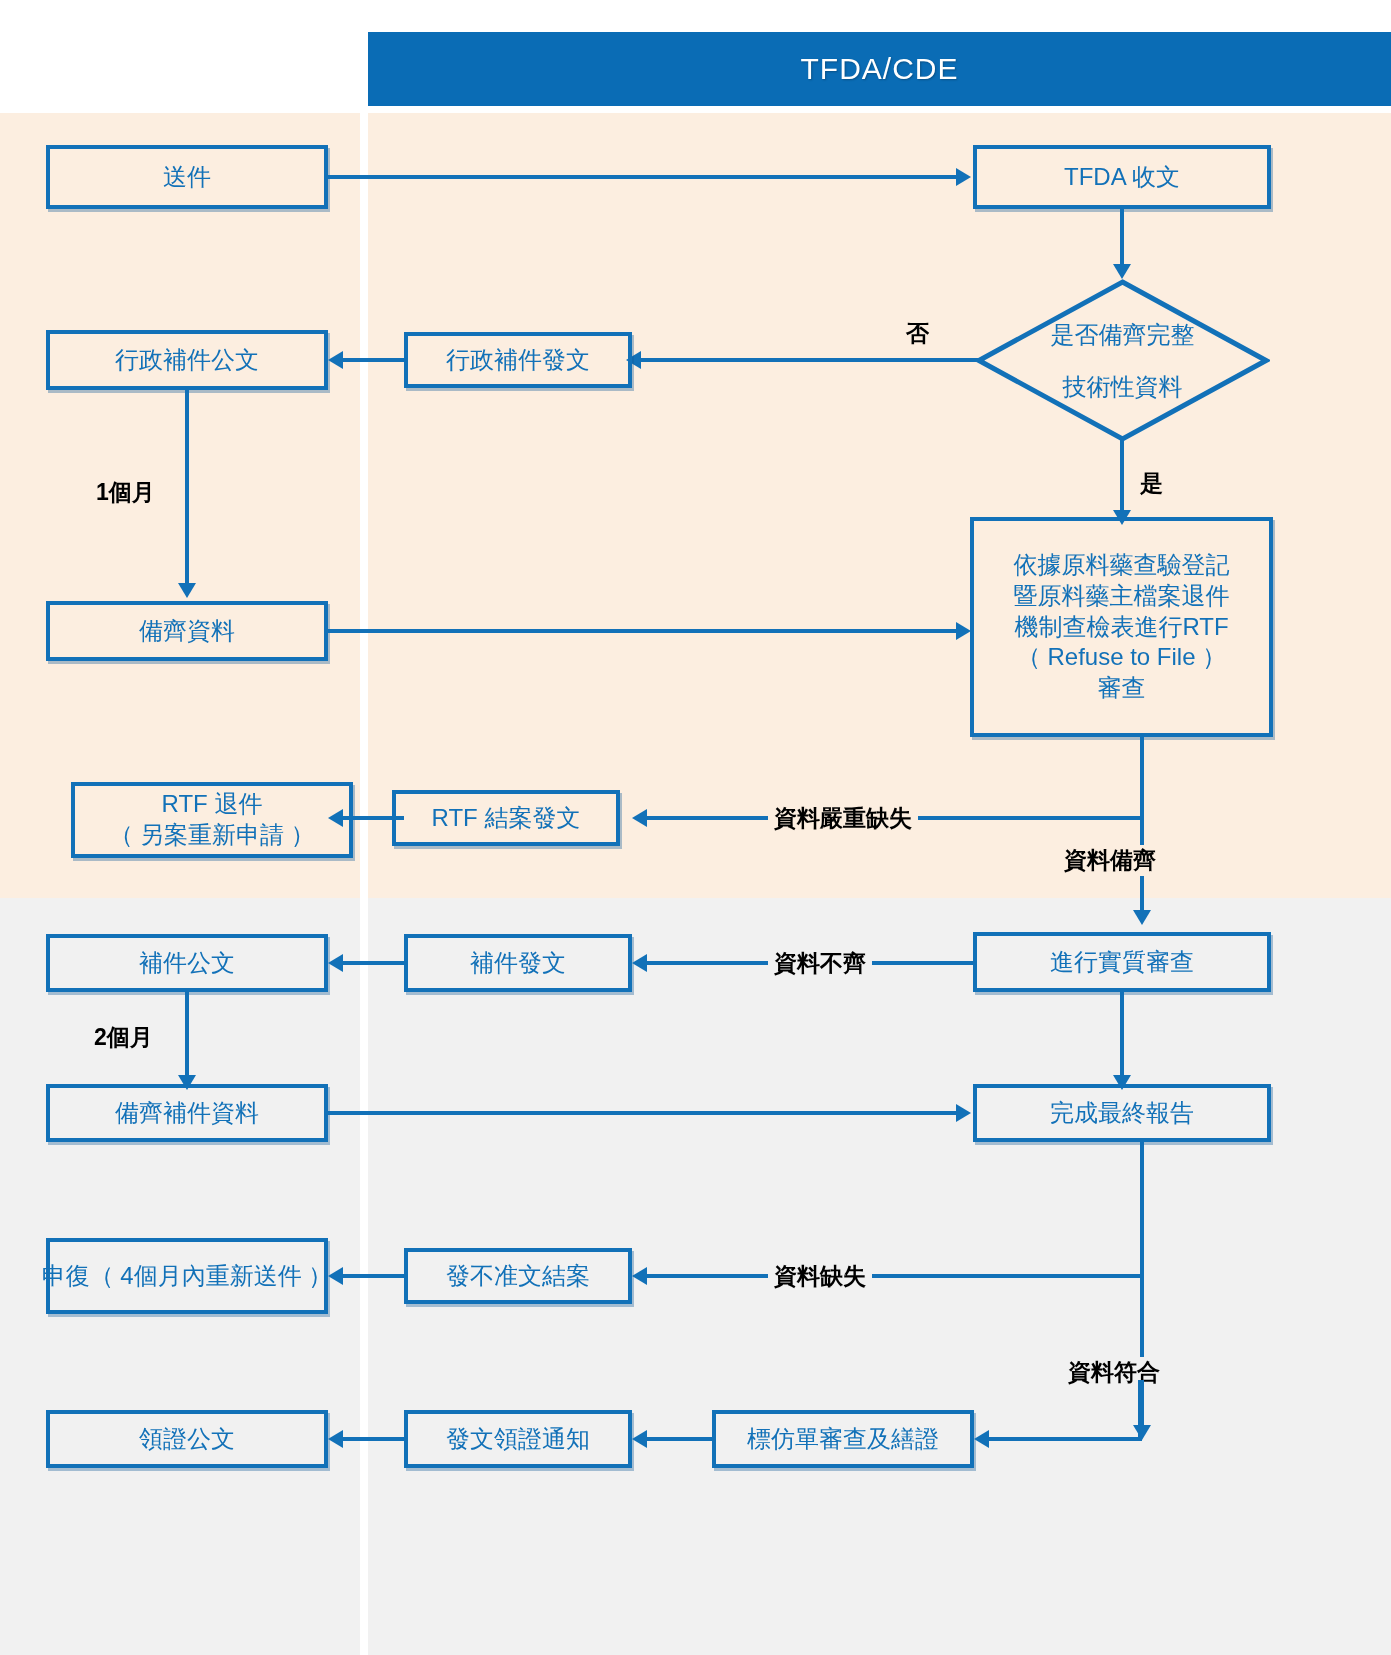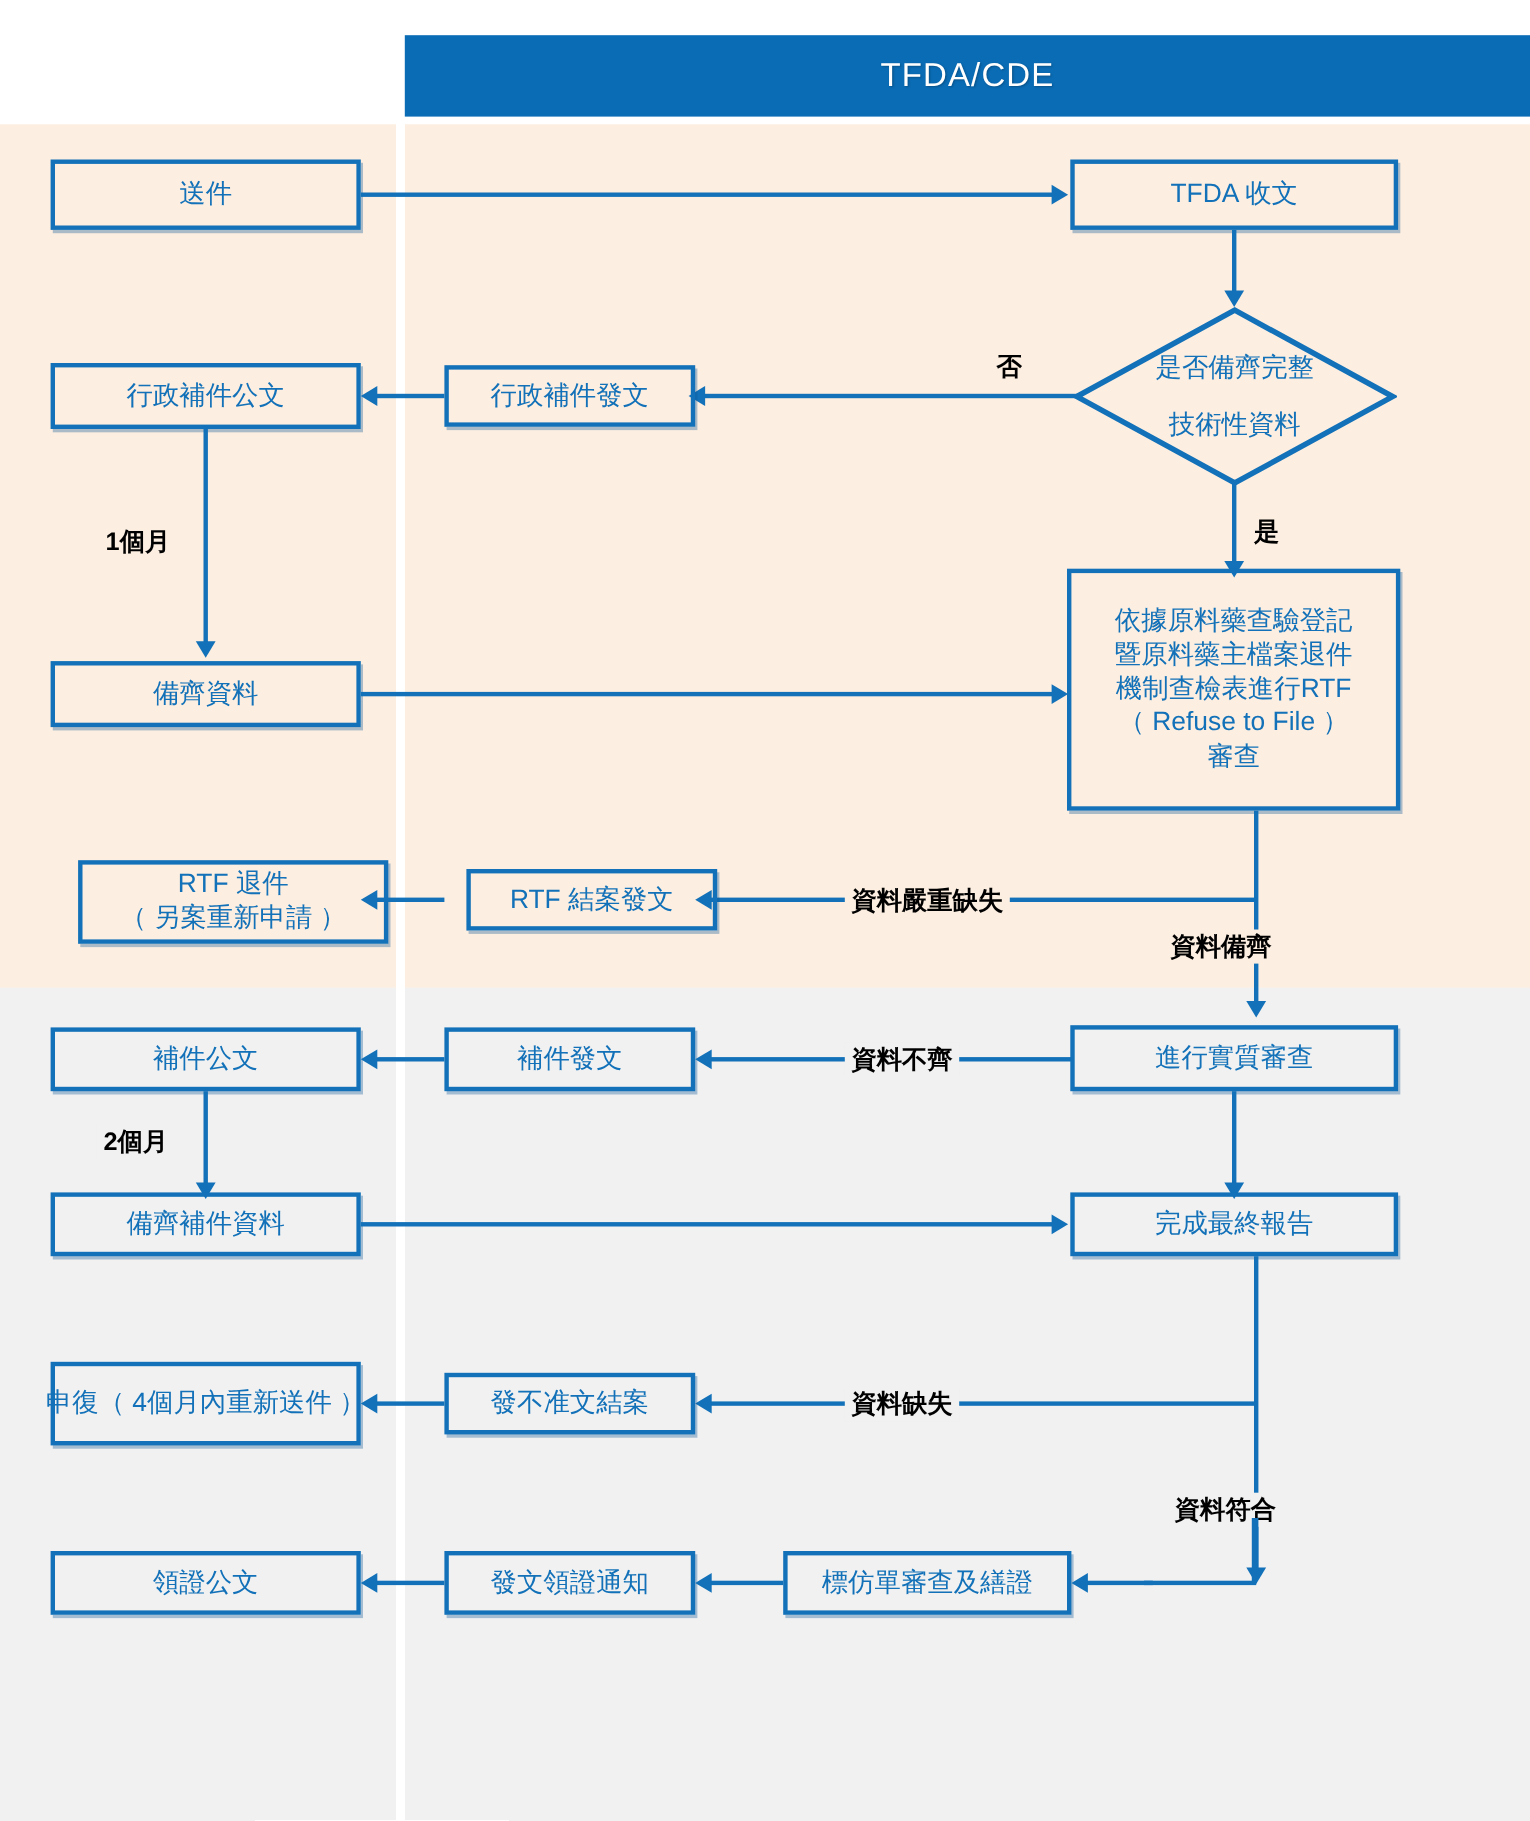--- a/index.html
+++ b/index.html
@@ -173,21 +173,21 @@
   <div class="elabel onwhite" style="left:1058px;top:845px;">資料備齊</div>
 
   <div class="node" style="left:46px;top:782px;width:282px;height:76px;flex-direction:column;margin-left:25px;">
     <span class="l">RTF 退件</span>
     <span class="l">（ 另案重新申請 ）</span>
   </div>
 
   <div class="ln lnh" style="left:342px;top:816px;width:62px;"></div>
   <div class="arrow ar-left" style="left:328px;top:809px;"></div>
 
-  <div class="node" style="left:424px;top:790px;width:228px;height:56px;">
+  <div class="node" style="left:392px;top:790px;width:228px;height:56px;">
     <span class="l">RTF 結案發文</span>
   </div>
 
   <div class="node" style="left:46px;top:934px;width:282px;height:58px;">
     <span class="l">補件公文</span>
   </div>
 
   <div class="ln lnh" style="left:342px;top:961px;width:62px;"></div>
   <div class="arrow ar-left" style="left:328px;top:954px;"></div>
 

